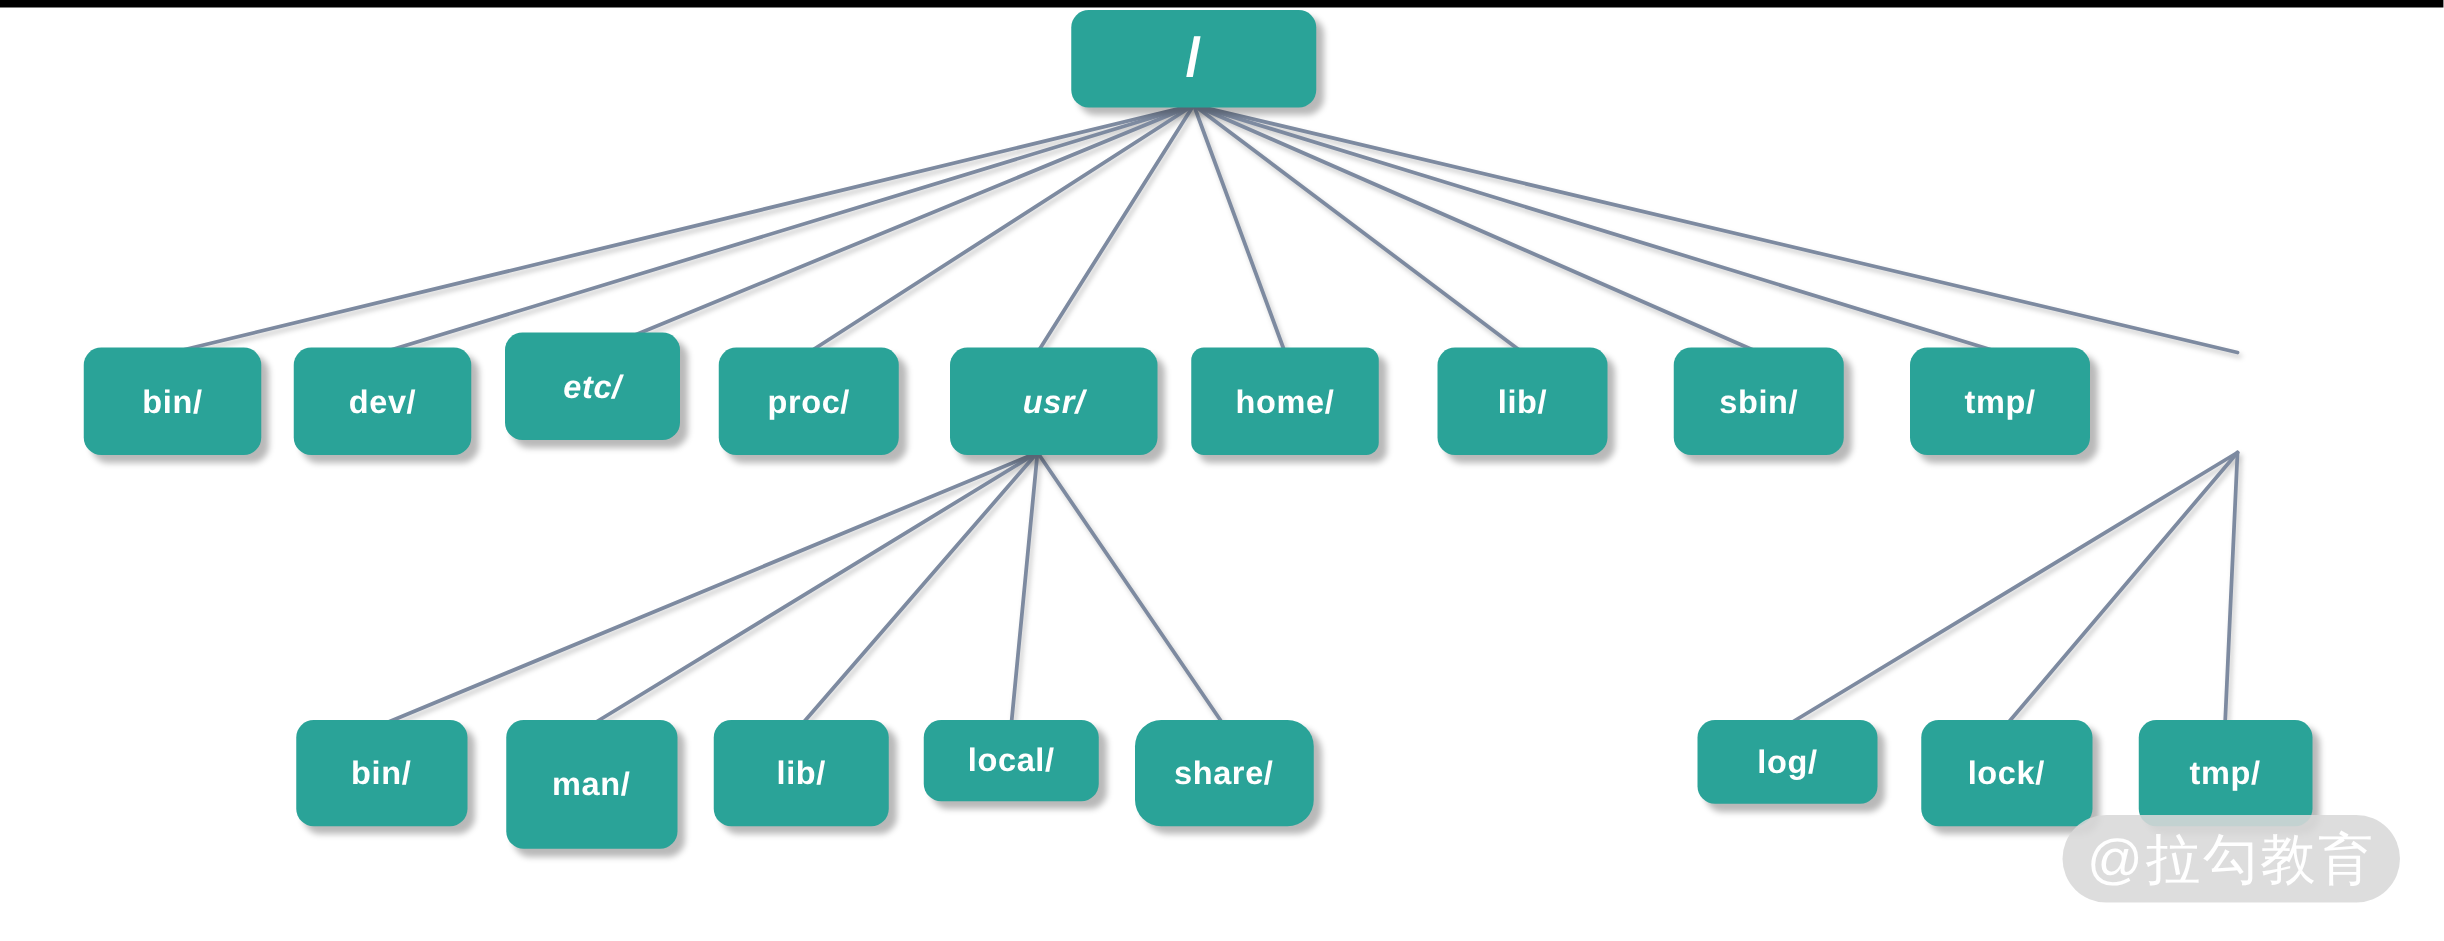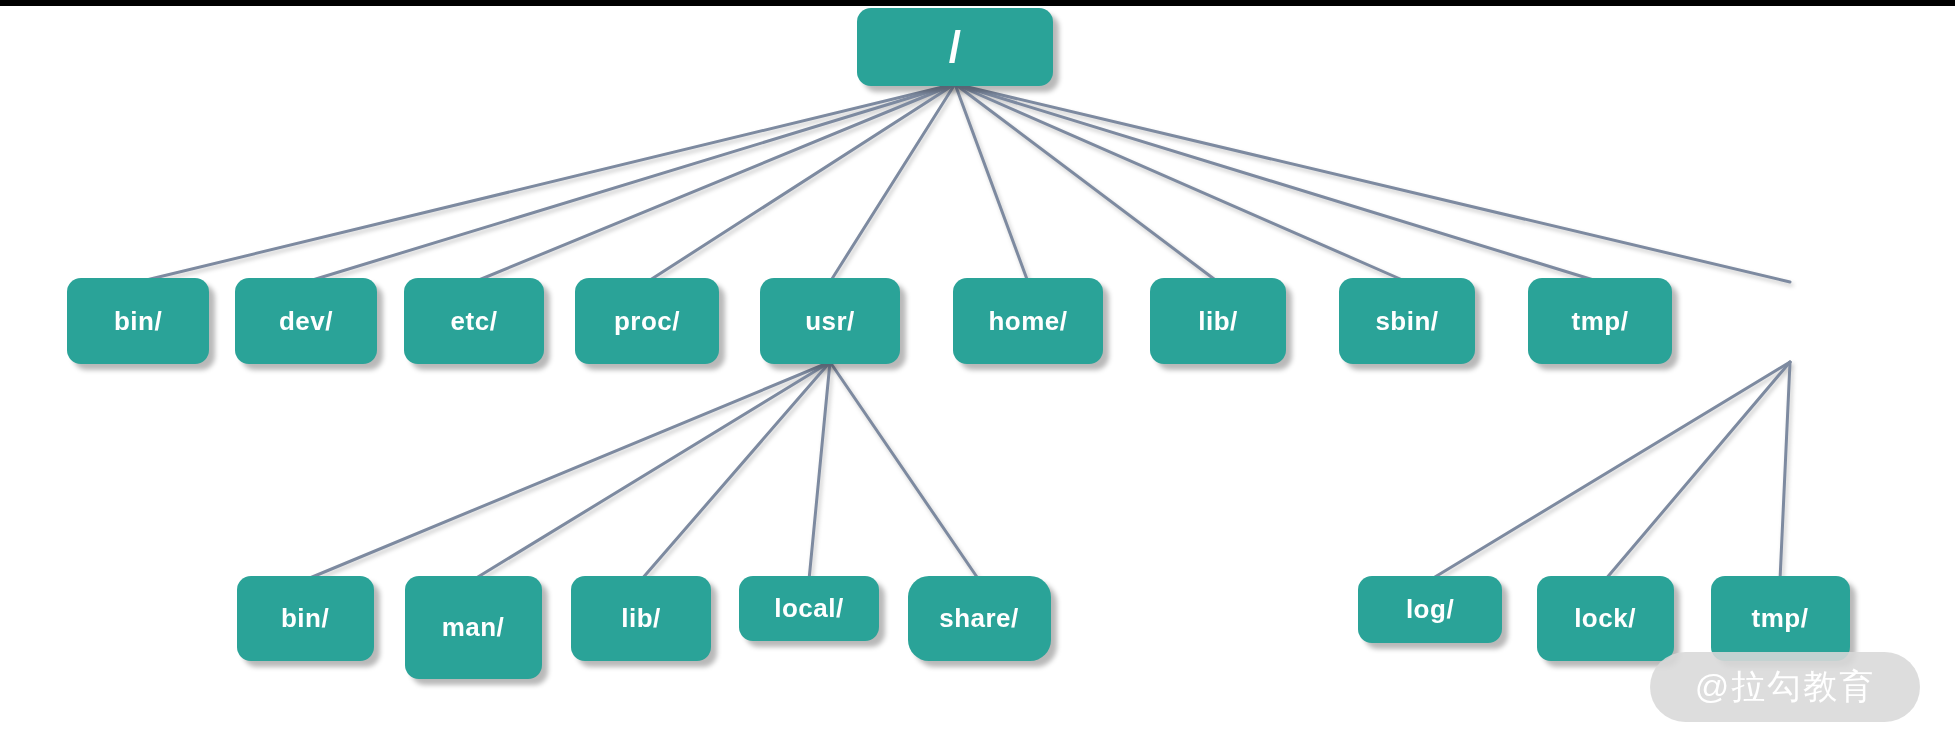--- a/index.html
+++ b/index.html
@@ -62,21 +62,21 @@
     font-weight: 600;
   }
   .watermark {
     position: absolute;
     display: flex;
     align-items: center;
     justify-content: center;
     background: var(--watermark-bg, #d9d9d9);
     opacity: 0.88;
     color: var(--watermark-text, #ffffff);
-    font-size: 34px;
+    font-size: 44px;
     font-weight: 400;
     letter-spacing: 2px;
     z-index: 5;
   }
 </style>
 </head>
 <body>
 
 <div class="canvas">
   <div class="top-bar"></div>
@@ -103,30 +103,30 @@
   <div class="nodes-layer">
       <div class="node node--root" style="left: 857px; top: 8px; width: 196px; height: 78px;">
         <span>/</span>
       </div>
       <div class="node" style="left: 67px; top: 278px; width: 142px; height: 86px;">
         <span>bin/</span>
       </div>
       <div class="node" style="left: 235px; top: 278px; width: 142px; height: 86px;">
         <span>dev/</span>
       </div>
-      <div class="node" style="left: 404px; top: 278px; width: 140px; height: 86px;">
+      <div class="node" style="left: 404px; top: 266px; width: 140px; height: 86px; font-style: italic;">
         <span>etc/</span>
       </div>
       <div class="node" style="left: 575px; top: 278px; width: 144px; height: 86px;">
         <span>proc/</span>
       </div>
-      <div class="node" style="left: 760px; top: 278px; width: 140px; height: 86px;">
+      <div class="node" style="left: 760px; top: 278px; width: 166px; height: 86px; font-style: italic;">
         <span>usr/</span>
       </div>
-      <div class="node" style="left: 953px; top: 278px; width: 150px; height: 86px;">
+      <div class="node" style="left: 953px; top: 278px; width: 150px; height: 86px; border-radius: 10px;">
         <span>home/</span>
       </div>
       <div class="node" style="left: 1150px; top: 278px; width: 136px; height: 86px;">
         <span>lib/</span>
       </div>
       <div class="node" style="left: 1339px; top: 278px; width: 136px; height: 86px;">
         <span>sbin/</span>
       </div>
       <div class="node" style="left: 1528px; top: 278px; width: 144px; height: 86px;">
         <span>tmp/</span>

